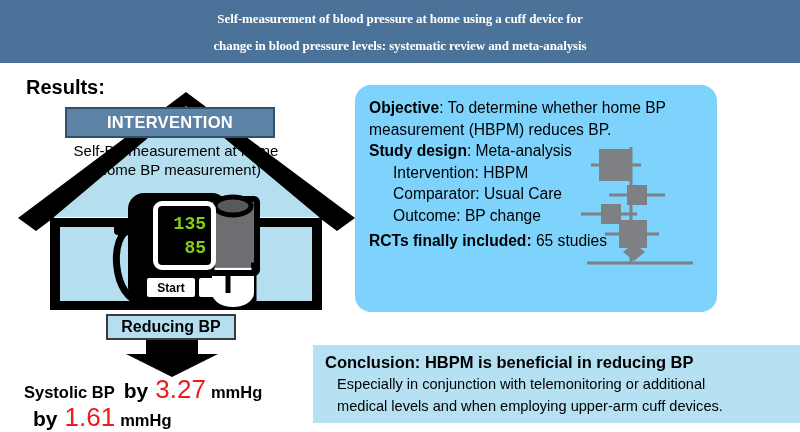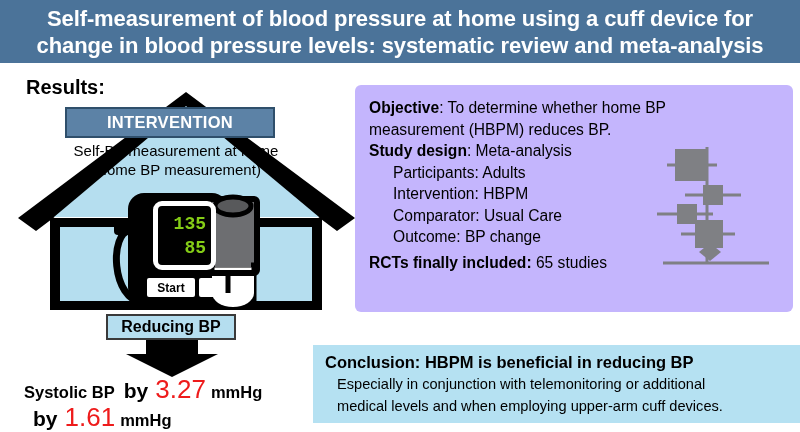--- a/index.html
+++ b/index.html
@@ -12,22 +12,22 @@
   #page { position: relative; width: 800px; height: 432px; background: #fff; }
 
   
   .header-band {
     position: absolute; left: 0; top: 0; width: 800px; height: 63px;
     background: #4b7399;
     display: flex; flex-direction: column;
     align-items: center; justify-content: center;
   }
   .header-line {
-    color: #ffffff; font-weight: bold; font-size: 22px;
-    line-height: 27px; letter-spacing: -0.1px; white-space: nowrap;
+    color: #ffffff; font-weight: bold; font-size: 13px;
+    line-height: 27px; letter-spacing: -0.1px; white-space: nowrap; font-family: Liberation Serif, serif;
   }
 
   
   .results-label {
     position: absolute; left: 26px; top: 76px;
     font-size: 20px; font-weight: bold; color: #000;
   }
 
   
   .house-wrap { position: absolute; left: 14px; top: 90px; width: 345px; height: 230px; }
@@ -84,22 +84,22 @@
   }
   .result-line.sys { top: 374px; }
   .result-line.dia { top: 402px; }
   .rl-label { font-size: 16.5px; font-weight: bold; color: #000; }
   .rl-by { font-size: 21px; font-weight: bold; color: #000; margin-left: 9px; }
   .rl-value { font-size: 26px; font-weight: normal; color: #ee1b1b; margin: 0 5px 0 7px; }
   .rl-unit { font-size: 16.5px; font-weight: bold; color: #000; }
 
   
   .objective-panel {
-    position: absolute; left: 355px; top: 85px; width: 438px; height: 227px;
-    background: #c4b5fd; border-radius: 6px; padding: 12px 14px 0 14px;
+    position: absolute; left: 355px; top: 85px; width: 362px; height: 227px;
+    background: #7dd3fc; border-radius: 16px; padding: 12px 14px 0 14px;
   }
   .obj-row { font-size: 15.6px; color: #000; line-height: 21.5px; white-space: nowrap; }
   .obj-row b { font-weight: bold; }
   .obj-indent { padding-left: 24px; }
   .obj-rcts { font-size: 15.6px; color: #000; margin-top: 6px; }
   .forest { position: absolute; right: 18px; top: 60px; }
 
   
   .conclusion-panel {
     position: absolute; left: 313px; top: 345px; width: 487px; height: 78px;
@@ -183,21 +183,20 @@
   </div>
 
   <div class="objective-panel">
     <div class="obj-row">
       <b>Objective</b><span>: To determine whether home BP</span>
     </div>
     <div class="obj-row">measurement (HBPM) reduces BP.</div>
     <div class="obj-row">
       <b>Study design</b><span>: Meta-analysis</span>
     </div>
-    <div class="obj-row obj-indent">Participants: Adults</div>
     <div class="obj-row obj-indent">Intervention: HBPM</div>
     <div class="obj-row obj-indent">Comparator: Usual Care</div>
     <div class="obj-row obj-indent">Outcome: BP change</div>
     <div class="obj-rcts">
       <b>RCTs finally included:</b><span> 65 studies</span>
     </div>
 
     <svg class="forest" width="120" height="128" viewBox="0 0 120 128">
       <line x1="52" y1="2" x2="52" y2="118" stroke="#7f8084" stroke-width="3"></line>
       <line x1="8" y1="118" x2="114" y2="118" stroke="#7f8084" stroke-width="3"></line>

